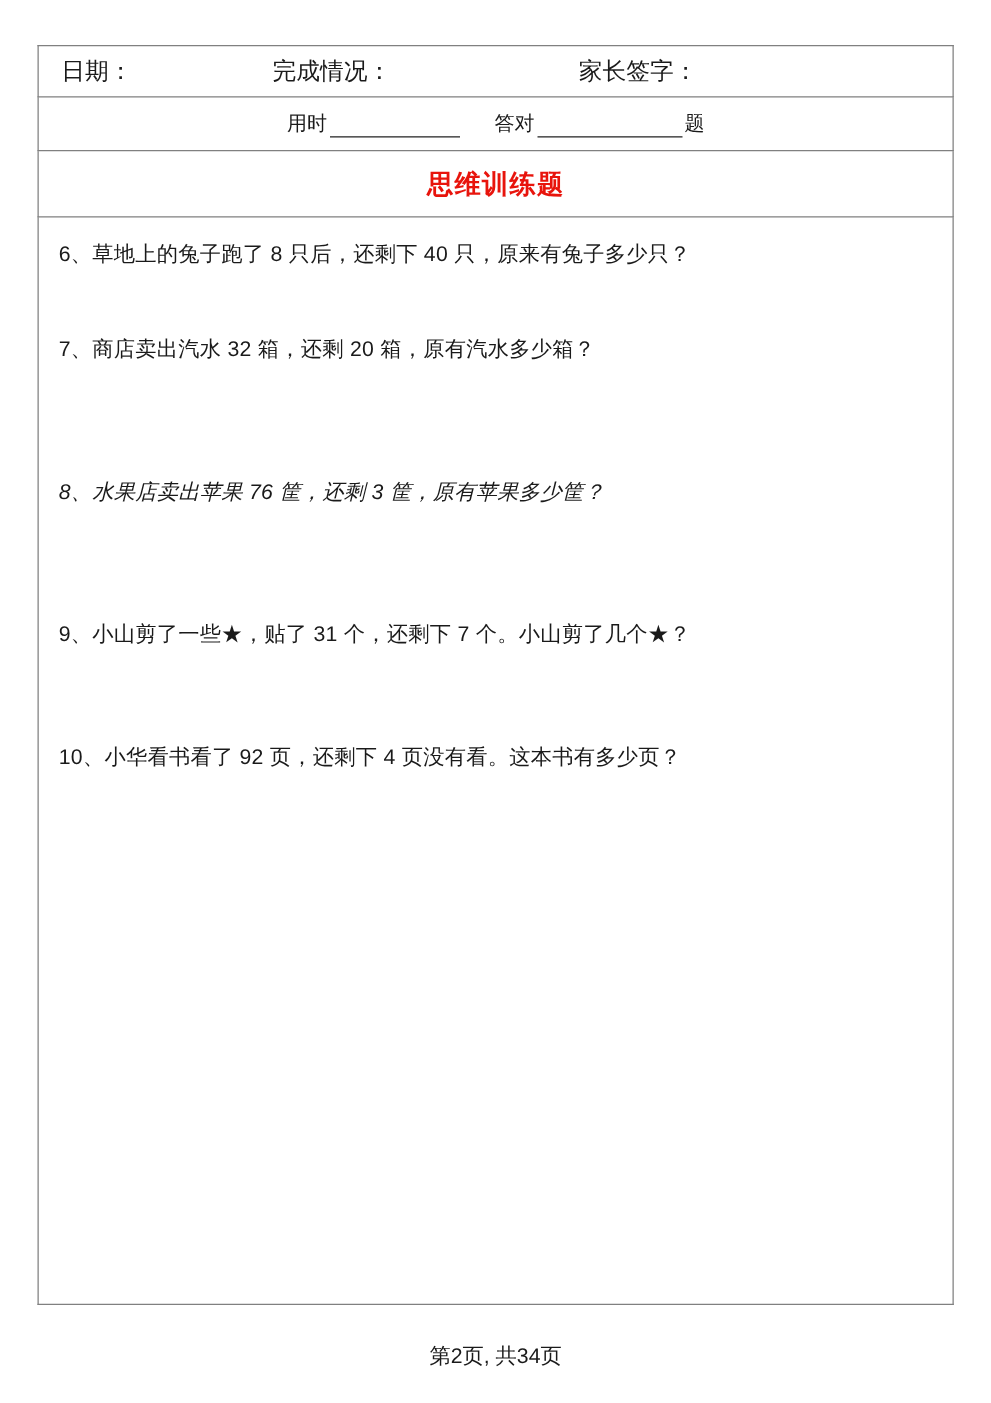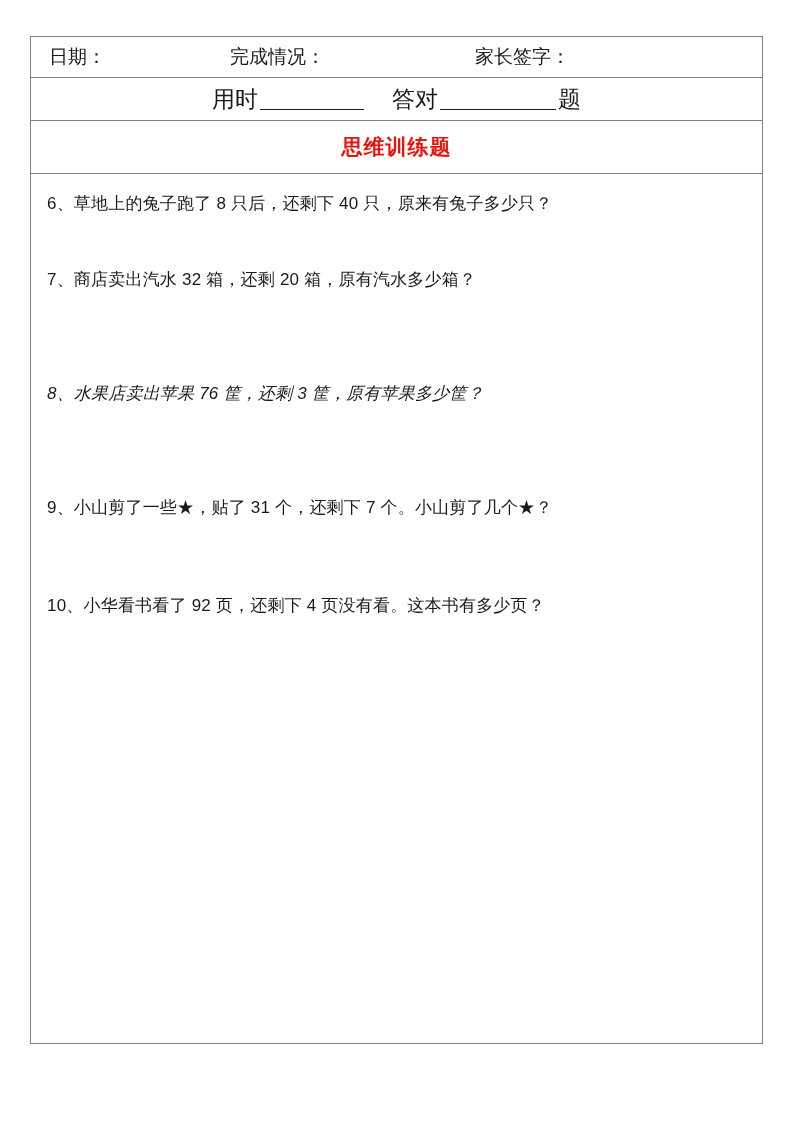--- a/index.html
+++ b/index.html
@@ -56,33 +56,33 @@
   .info-cell {
     display: flex;
     align-items: center;
     height: 40px;
     font-size: 19px;
     padding: 0 18px;
   }
   .info-cell .seg {
     white-space: nowrap;
   }
-  .seg-date { margin-right: 16px; }
+  .seg-date { margin-right: 4px; }
   .seg-done { margin-left: 108px; }
   .seg-sign { margin-left: 150px; }
 
   .row-time {
     height: 42px;
   }
   .time-cell {
     display: flex;
     align-items: center;
     justify-content: center;
     height: 42px;
-    font-size: 23px;
+    font-size: 16px;
     white-space: nowrap;
     text-align: center;
   }
   .time-cell .blank {
     display: inline-block;
     border-bottom: 1.5px solid #222;
     width: 104px;
     margin: 0 2px;
     height: 20px;
   }
@@ -177,14 +177,15 @@
         <div class="q q-1">6、草地上的兔子跑了 8 只后，还剩下 40 只，原来有兔子多少只？</div>
         <div class="q q-2">7、商店卖出汽水 32 箱，还剩 20 箱，原有汽水多少箱？</div>
         <div class="q q-3">8、水果店卖出苹果 76 筐，还剩 3 筐，原有苹果多少筐？</div>
         <div class="q q-4">9、小山剪了一些★，贴了 31 个，还剩下 7 个。小山剪了几个★？</div>
         <div class="q q-5">10、小华看书看了 92 页，还剩下 4 页没有看。这本书有多少页？</div>
       </td>
     </tr>
   </tbody>
     </table>
 
+  <div class="footer">第2页, 共34页</div>
 
 </div>
 
 </body></html>

